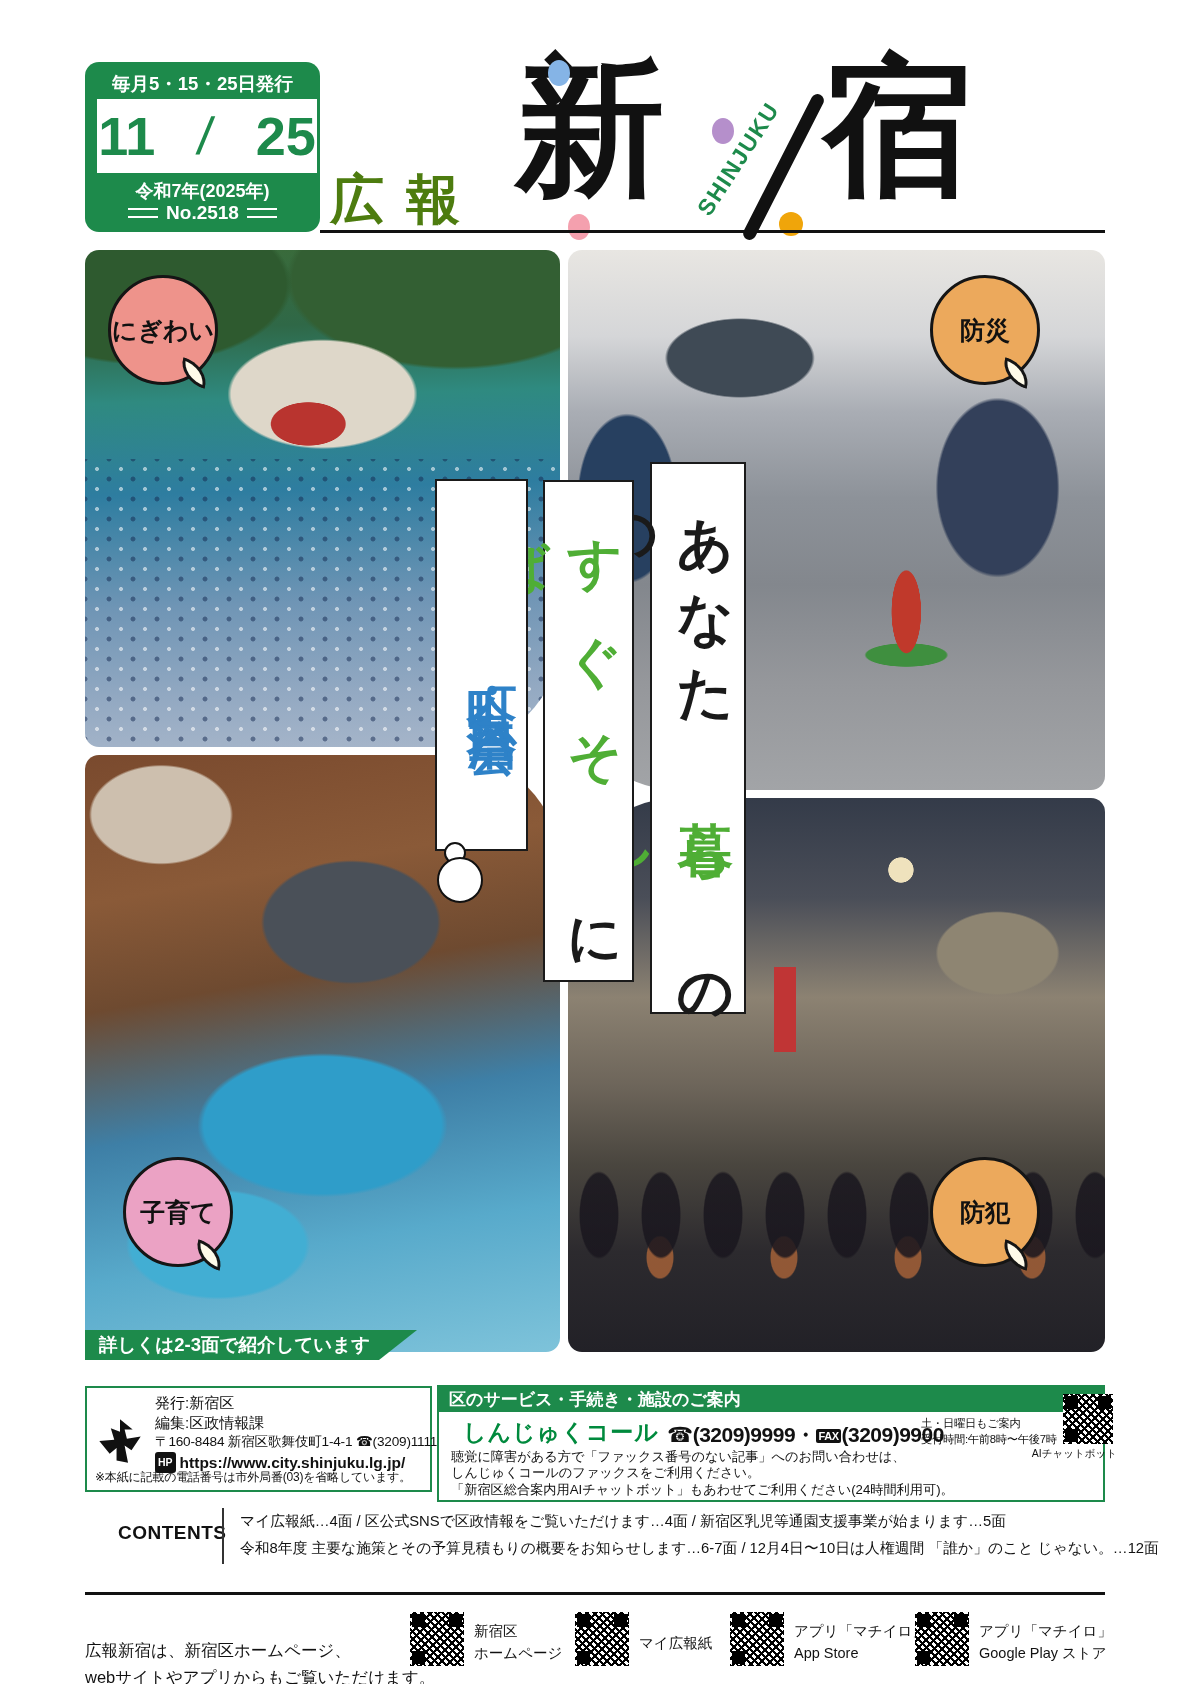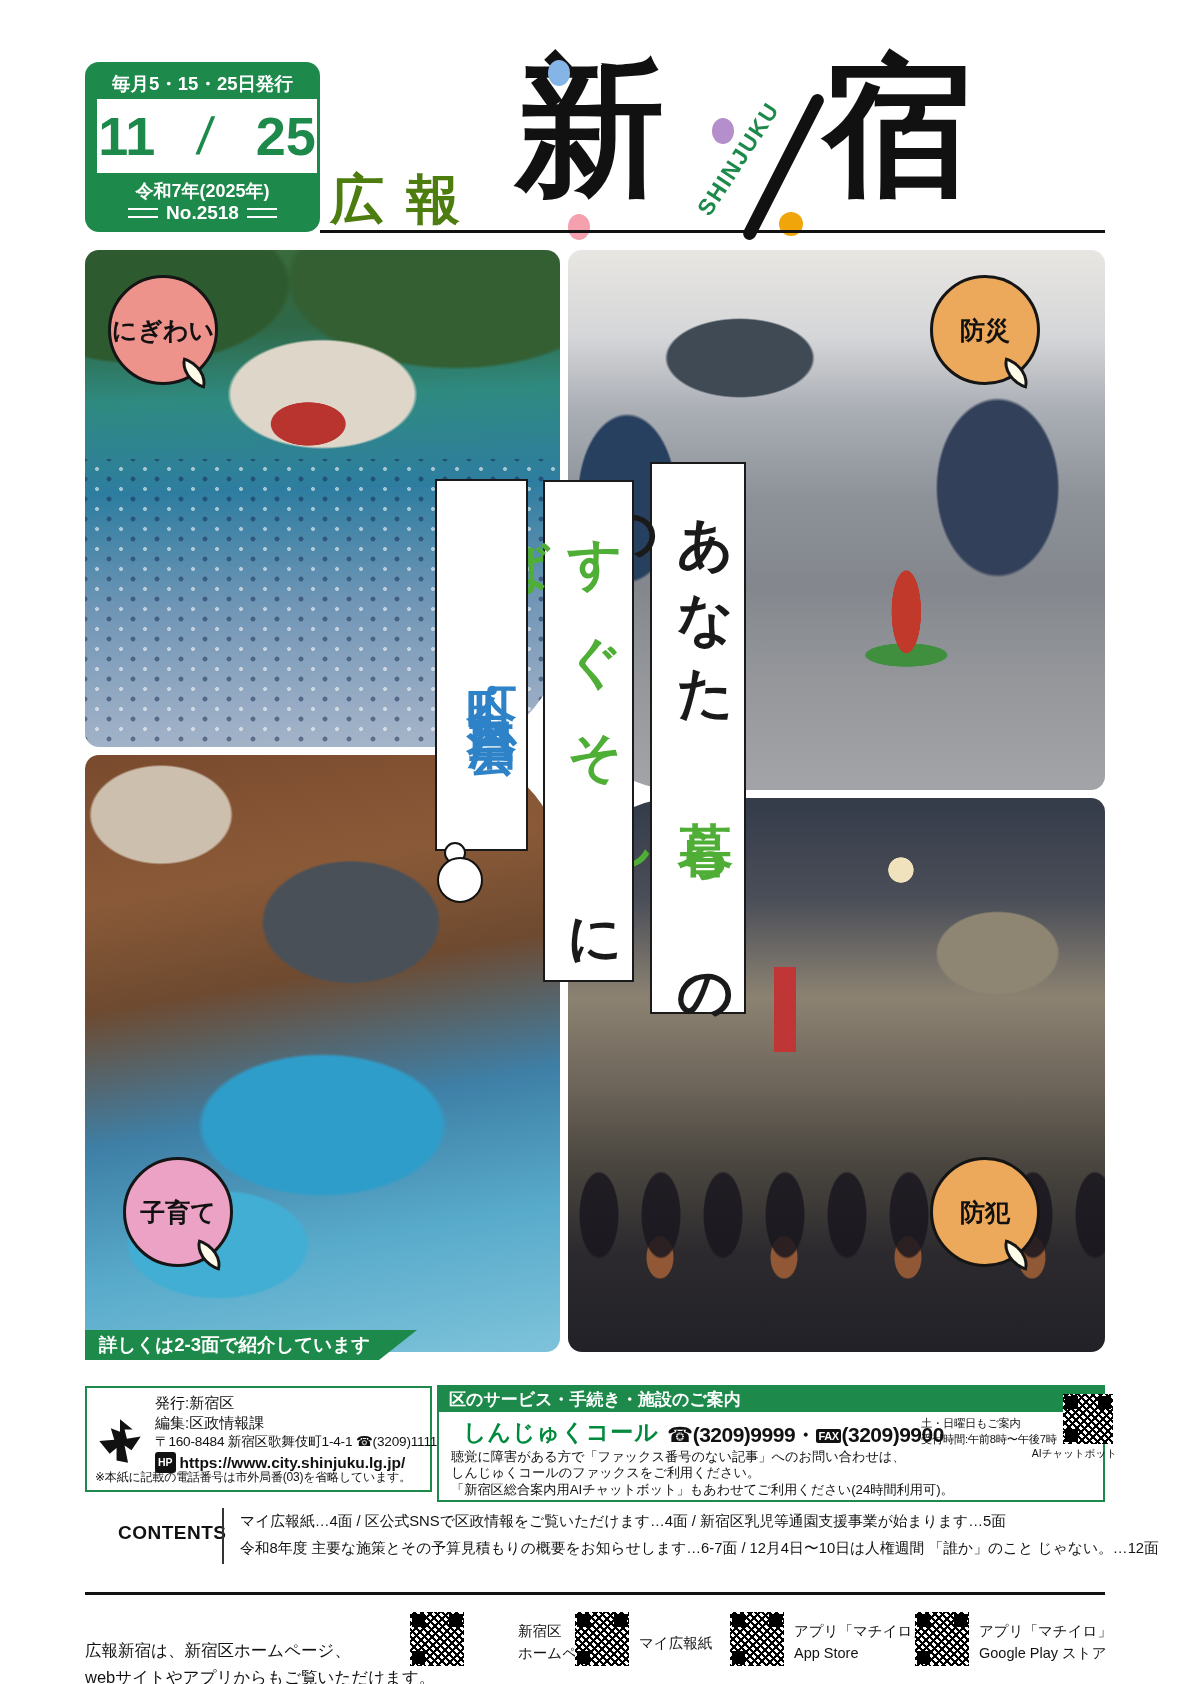--- a/index.html
+++ b/index.html
@@ -137,21 +137,21 @@
       repeating-linear-gradient(45deg,#000 0 2px,rgba(0,0,0,0) 2px 5px),
       repeating-linear-gradient(-45deg,#000 0 2px,rgba(0,0,0,0) 2px 6px);
     background-size:13px 13px,13px 13px,13px 13px,100% 100%,100% 100%;
     background-position:2px 2px,calc(100% - 2px) 2px,2px calc(100% - 2px),0 0,0 0;
     background-repeat:no-repeat,no-repeat,no-repeat,repeat,repeat;}
   .qr-a{left:410px;top:1612px;width:54px;height:54px;}
   .qr-b{left:575px;top:1612px;width:54px;height:54px;}
   .qr-c{left:730px;top:1612px;width:54px;height:54px;}
   .qr-d{left:915px;top:1612px;width:54px;height:54px;}
   .qr-lab{position:absolute;font-size:14.5px;line-height:22px;white-space:nowrap;}
-  .lab-a{left:474px;top:1620px;margin-left:44px;}
+  .lab-a{left:474px;top:1620px;}
   .lab-b{left:639px;top:1632px;}
   .lab-c{left:794px;top:1620px;}
   .lab-d{left:979px;top:1620px;}
 </style>
 </head>
 <body>
 
 <div class="page">
 
   <div class="mast-box">

